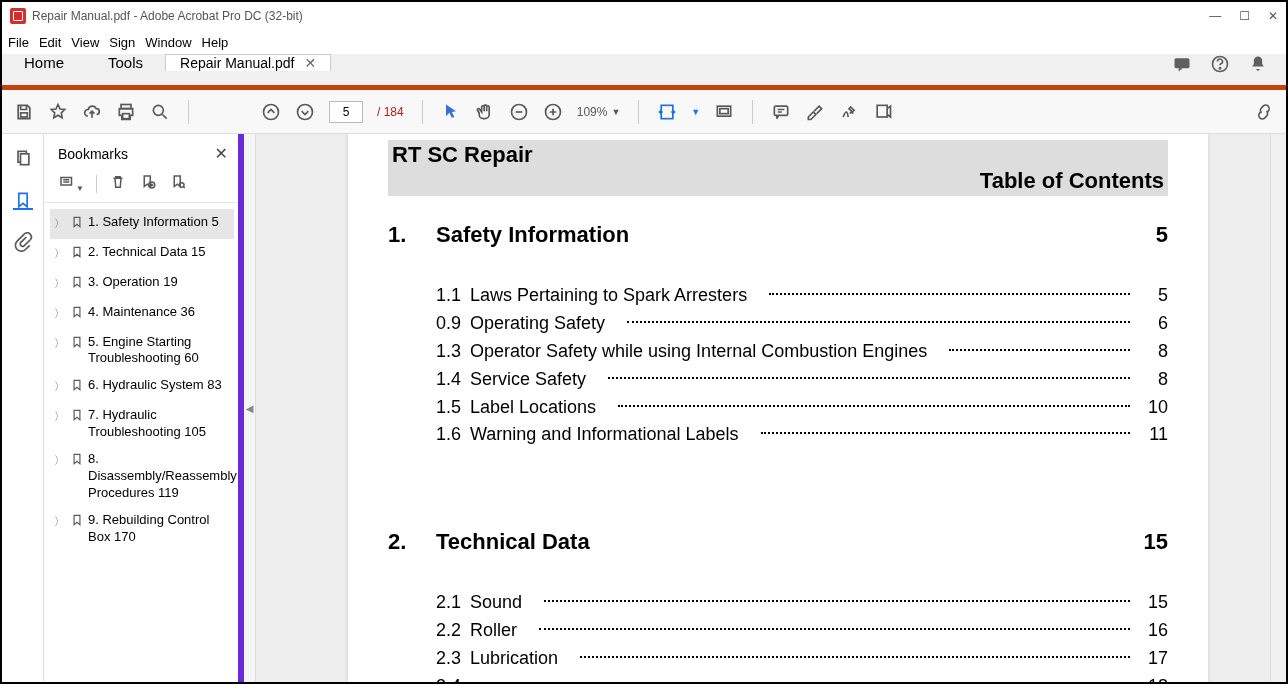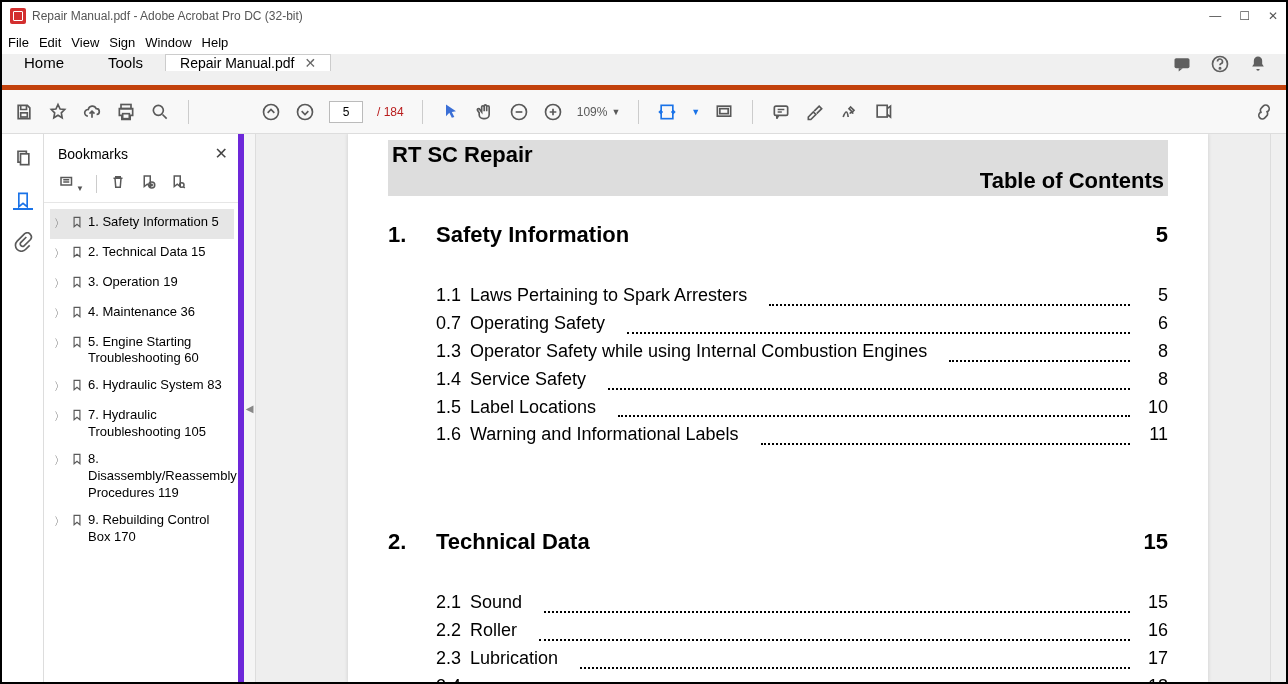--- a/index.html
+++ b/index.html
@@ -45,21 +45,21 @@
 .page { background: #fff; width: 860px; padding: 0 40px 30px 40px; box-shadow: 0 0 4px rgba(0,0,0,0.15); margin-left: 30px; }
 .page-header { display: flex; background: #ddd; padding: 2px 4px; margin-top: 6px; font-size: 22px; font-weight: bold; font-family: Arial, sans-serif; flex-direction: column; }
 .page-header .right { margin-left: auto; }
 .section { margin-top: 26px; display: flex; font-family: Arial, sans-serif; }
 .section .snum { font-size: 22px; font-weight: bold; width: 48px; }
 .section .stitle { font-size: 22px; font-weight: bold; flex: 1; }
 .section .spage { font-size: 22px; font-weight: bold; }
 .toc-rows { margin-top: 34px; font-family: Arial, sans-serif; }
 .toc-row { display: flex; align-items: baseline; font-size: 18px; line-height: 1.55; }
 .toc-row .rnum { width: 82px; padding-left: 48px; }
-.toc-row .rtitle-wrap { flex: 1; display: flex; align-items: flex-end; gap: 16px; }
+.toc-row .rtitle-wrap { flex: 1; display: flex; align-items: center; gap: 16px; }
 .toc-row .rtitle { white-space: nowrap; }
 .toc-row .dots { flex: 1; border-bottom: 2px dotted #000; margin: 0 6px 4px 6px; }
 .toc-row .rpage { width: 32px; text-align: right; }
 .scrollbar-right { width: 16px; background: #f0f0f0; border-left: 1px solid #ddd; }
 </style>
 </head>
 <body>
 
 <div class="titlebar">
   <div class="app-icon"></div>
@@ -351,21 +351,21 @@
           <div class="toc-rows">
             <div class="toc-row">
               <span class="rnum">1.1</span>
               <span class="rtitle-wrap">
                 <span class="rtitle">Laws Pertaining to Spark Arresters</span>
                 <span class="dots"></span>
               </span>
               <span class="rpage">5</span>
             </div>
             <div class="toc-row">
-              <span class="rnum">0.7</span>
+              <span class="rnum">0.9</span>
               <span class="rtitle-wrap">
                 <span class="rtitle">Operating Safety</span>
                 <span class="dots"></span>
               </span>
               <span class="rpage">6</span>
             </div>
             <div class="toc-row">
               <span class="rnum">1.3</span>
               <span class="rtitle-wrap">
                 <span class="rtitle">Operator Safety while using Internal Combustion Engines</span>

